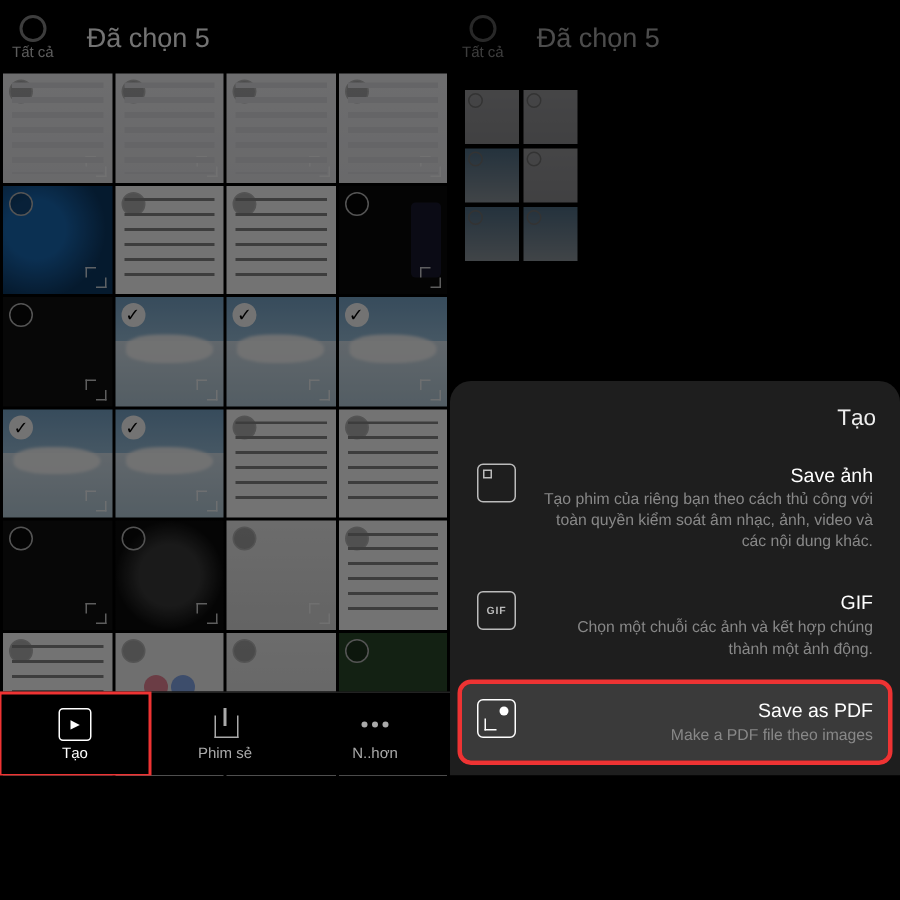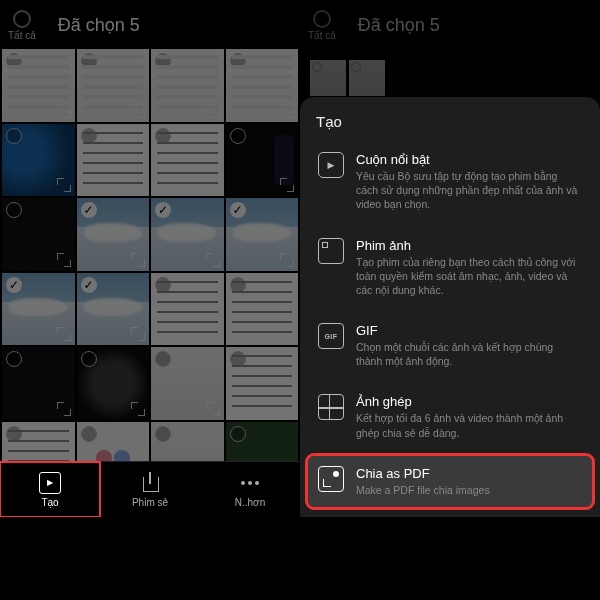--- a/index.html
+++ b/index.html
@@ -1,18 +1,18 @@
 <!DOCTYPE html>
 <html><head>
 <meta charset="utf-8">
 <style>
   * { box-sizing: border-box; margin: 0; padding: 0; }
   body { background: #000; font-family: -apple-system, Helvetica, Arial, sans-serif; width: 600px; height: 600px; overflow: hidden; position: relative; }
   .container { display: flex; width: 600px; height: 600px; }
-  .panel { position: relative; height: 517px; overflow: hidden; }
+  .panel { position: relative; height: 517px; overflow: hidden; text-align: right; }
   .panel.left { width: 300px; }
   .panel.right { width: 300px; }
 
   
   .header { display: flex; align-items: center; padding: 10px 8px 8px; color: #fff; gap: 6px; }
   .circle { width: 18px; height: 18px; border: 2px solid #888; border-radius: 50%; flex: 0 0 auto; }
   .tatca { display: flex; flex-direction: column; align-items: center; gap: 2px; }
   .tatca-label { font-size: 10px; color: #ccc; }
   .title { font-size: 18px; font-weight: 500; color: #fff; margin-left: 16px; }
 
@@ -275,55 +275,41 @@
         <div class="m sky">
           <div class="ms"></div>
         </div>
     </div>
 
     <div class="dim2"></div>
 
     <div class="sheet">
       <div class="sheet-title">Tạo</div>
 
-      <div class="opt">
-        <div class="opt-ic oi-play"></div>
-        <div class="opt-body">
-          <div class="opt-t">Cuộn nổi bật</div>
-          <div class="opt-d">Yêu cầu Bộ sưu tập tự động tạo phim bằng cách sử dụng những phần đẹp nhất của ảnh và video bạn chọn.</div>
-        </div>
-      </div>
 
       <div class="opt">
         <div class="opt-ic oi-film"></div>
         <div class="opt-body">
-          <div class="opt-t">Phim ảnh</div>
+          <div class="opt-t">Save ảnh</div>
           <div class="opt-d">Tạo phim của riêng bạn theo cách thủ công với toàn quyền kiểm soát âm nhạc, ảnh, video và các nội dung khác.</div>
         </div>
       </div>
 
       <div class="opt">
         <div class="opt-ic oi-gif">GIF</div>
         <div class="opt-body">
           <div class="opt-t">GIF</div>
           <div class="opt-d">Chọn một chuỗi các ảnh và kết hợp chúng thành một ảnh động.</div>
         </div>
       </div>
 
-      <div class="opt">
-        <div class="opt-ic oi-grid"></div>
-        <div class="opt-body">
-          <div class="opt-t">Ảnh ghép</div>
-          <div class="opt-d">Kết hợp tối đa 6 ảnh và video thành một ảnh ghép chia sẻ dễ dàng.</div>
-        </div>
-      </div>
 
       <div class="opt hi">
         <div class="opt-ic oi-pdf"></div>
         <div class="opt-body">
-          <div class="opt-t">Chia as PDF</div>
-          <div class="opt-d">Make a PDF file chia images</div>
+          <div class="opt-t">Save as PDF</div>
+          <div class="opt-d">Make a PDF file theo images</div>
         </div>
       </div>
     </div>
   </div>
 
 </div>
 
 </body></html>

